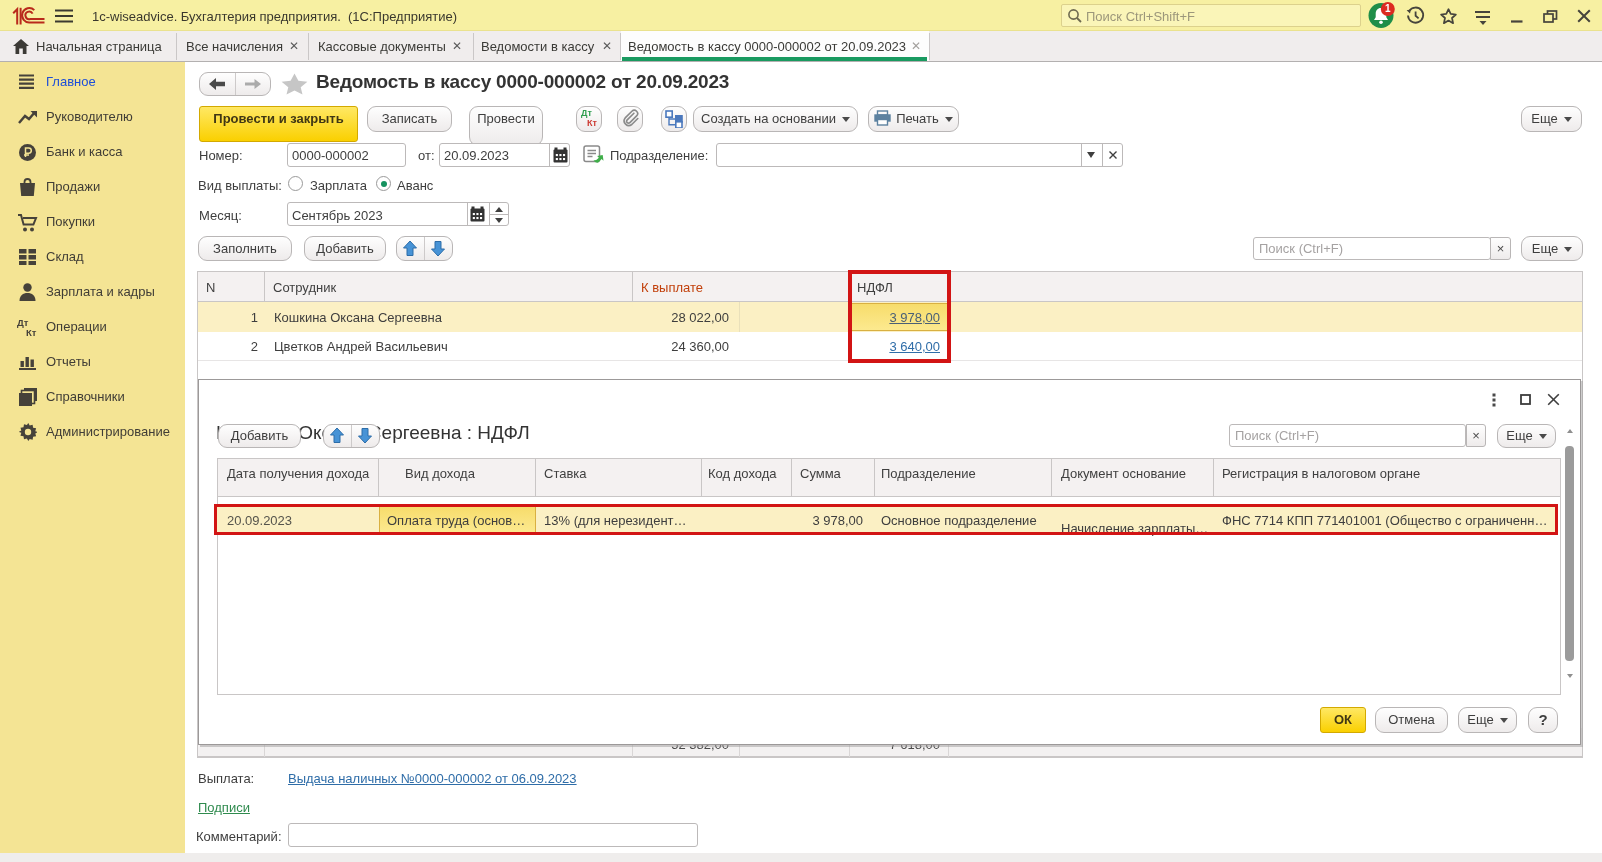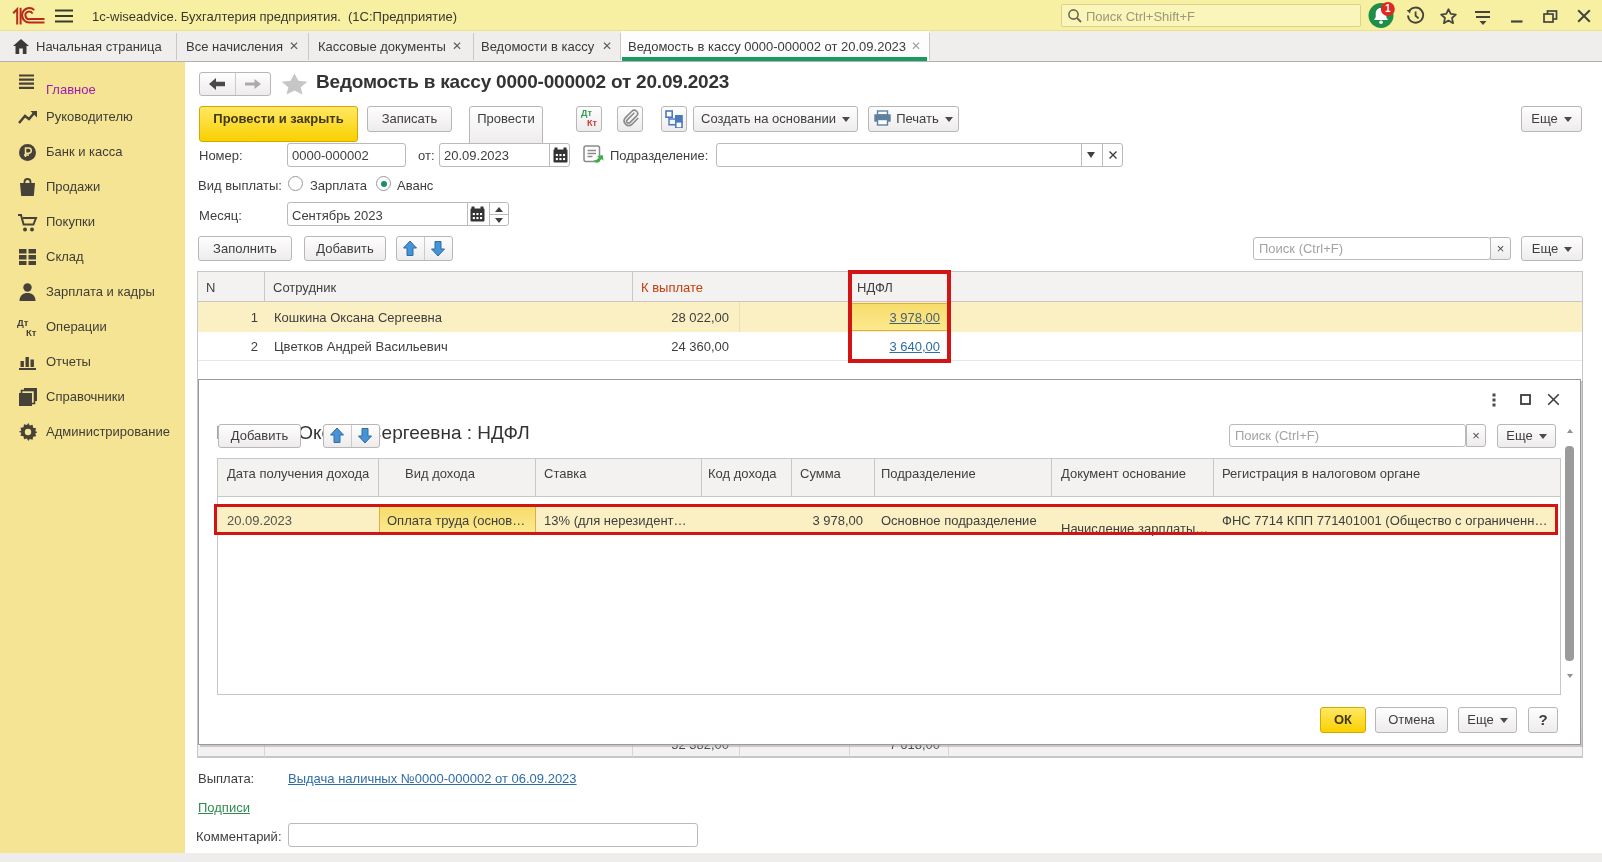--- a/index.html
+++ b/index.html
@@ -1,20 +1,20 @@
 <!DOCTYPE html>
 <html><head>
 <meta charset="utf-8">
 <style>
 * { margin:0; padding:0; box-sizing:border-box; }
 body { font-family:"Liberation Sans", sans-serif; }
 #app { position:relative; width:1602px; height:862px; overflow:hidden; background:#fff;padding-left:45px;  }
 .abs { position:absolute; }
 .lbl { position:absolute; font-size:13px; color:#3e3e3e; white-space:nowrap; }
-.btn { position:absolute; border:1px solid #b9b6b6; border-radius:3px; background:linear-gradient(#fefefe,#eeebeb); font-size:13px; color:#3e3e3e; text-align:center; white-space:nowrap; }
+.btn { position:absolute; border:1px solid #b9b6b6; border-radius:9px; background:linear-gradient(#fefefe,#eeebeb); font-size:13px; color:#3e3e3e; text-align:center; white-space:nowrap; }
 .ybtn { position:absolute; border:1px solid #d3a900; border-radius:3px; background:linear-gradient(#ffe864,#fad000); font-size:13px; font-weight:bold; color:#403714; text-align:center; white-space:nowrap; }
 .inp { position:absolute; border:1px solid #bcb9b9; border-radius:3px; background:#fff; }
 .caret { display:inline-block; width:0; height:0; border-left:4px solid transparent; border-right:4px solid transparent; border-top:5px solid #4a4a4a; vertical-align:middle; margin-left:6px; }
 </style>
 </head>
 <body>
 <div id="app">
 
 <div class="abs" style="left:0;top:0;width:1602px;height:31px;background:#f7f0a2;border-bottom:1px solid #eae28e;"></div>
 <svg class="abs" style="left:12px;top:4px;" width="36" height="22" viewBox="0 0 36 22">
@@ -92,21 +92,21 @@
 <div class="lbl" style="left:911px;top:39px;font-size:12px;color:#a3a09d;">✕</div>
 
 <div class="abs" style="left:0;top:62px;width:185px;height:791px;background:#f4e494;"></div>
 <div id="menu">
 
 <svg class="abs" style="left:19px;top:74px;" width="15" height="16" viewBox="0 0 15 16">
         <g stroke="#46423a" stroke-width="2.2" fill="none">
           <path d="M0 1.5 h15 M0 5.6 h15 M0 9.7 h15 M0 13.8 h15"></path>
         </g>
       </svg>
-<div class="lbl" style="left:46px;top:82px;font-size:13px;color:#a21caf;">Главное</div>
+<div class="lbl" style="left:46px;top:74px;font-size:13px;color:#1d4ed8;">Главное</div>
 
 <svg class="abs" style="left:18px;top:110px;" width="20" height="15" viewBox="0 0 20 15">
         <path d="M1 13 L7 6 L11 9 L17 2" stroke="#46423a" stroke-width="2.4" fill="none"></path>
         <path d="M12.5 1 L19 1 L19 7.5 Z" fill="#46423a"></path>
       </svg>
 <div class="lbl" style="left:46px;top:109px;font-size:13px;color:#403d36;">Руководителю</div>
 
 <svg class="abs" style="left:19px;top:144px;" width="17" height="17" viewBox="0 0 17 17">
         <circle cx="8.5" cy="8.5" r="8.5" fill="#46423a"></circle>
         <path d="M6.5 13 V4 h3.2 a2.6 2.6 0 0 1 0 5.2 H6.5 M5 11 h5" stroke="#f4e494" stroke-width="1.5" fill="none"></path>

